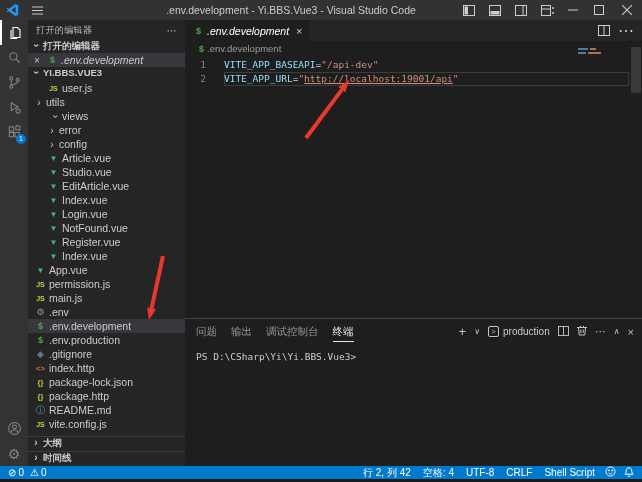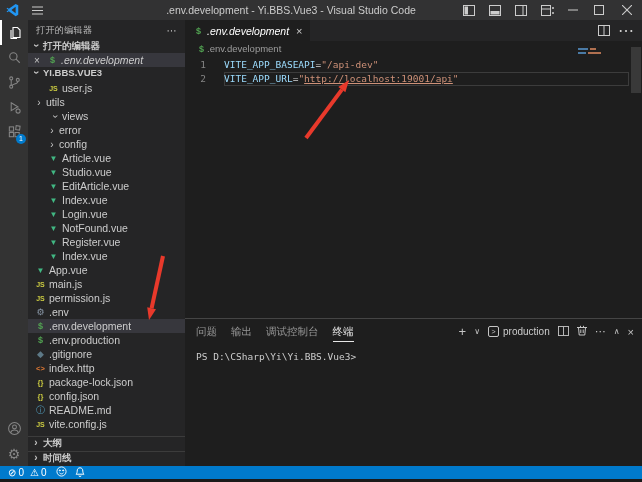--- a/index.html
+++ b/index.html
@@ -301,26 +301,26 @@
       <span class="tree-label">Index.vue</span>
     </div>
         <div class="tree-row" style="padding-left: 6px;">
 
       <span class="file-ico ic-vue" style="color: rgb(65, 184, 131);">▼</span>
       <span class="tree-label">App.vue</span>
     </div>
         <div class="tree-row" style="padding-left: 6px;">
 
       <span class="file-ico ic-js" style="color: rgb(203, 203, 65);">JS</span>
+      <span class="tree-label">permission.js</span>
+    </div>
+        <div class="tree-row" style="padding-left: 6px;">
+
+      <span class="file-ico ic-js" style="color: rgb(203, 203, 65);">JS</span>
       <span class="tree-label">main.js</span>
-    </div>
-        <div class="tree-row" style="padding-left: 6px;">
-
-      <span class="file-ico ic-js" style="color: rgb(203, 203, 65);">JS</span>
-      <span class="tree-label">permission.js</span>
     </div>
         <div class="tree-row" style="padding-left: 6px;">
 
       <span class="file-ico ic-gear" style="color: rgb(138, 152, 168);">⚙</span>
       <span class="tree-label">.env</span>
     </div>
         <div class="tree-row selected" style="padding-left: 6px;">
 
       <span class="file-ico ic-shell" style="color: rgb(82, 163, 82);">$</span>
       <span class="tree-label">.env.development</span>
@@ -341,21 +341,21 @@
       <span class="tree-label">index.http</span>
     </div>
         <div class="tree-row" style="padding-left: 6px;">
 
       <span class="file-ico ic-json" style="color: rgb(203, 203, 65);">{}</span>
       <span class="tree-label">package-lock.json</span>
     </div>
         <div class="tree-row" style="padding-left: 6px;">
 
       <span class="file-ico ic-json" style="color: rgb(203, 203, 65);">{}</span>
-      <span class="tree-label">config.json</span>
+      <span class="tree-label">package.http</span>
     </div>
         <div class="tree-row" style="padding-left: 6px;">
 
       <span class="file-ico ic-info" style="color: rgb(81, 154, 186);">ⓘ</span>
       <span class="tree-label">README.md</span>
     </div>
         <div class="tree-row" style="padding-left: 6px;">
 
       <span class="file-ico ic-js" style="color: rgb(203, 203, 65);">JS</span>
       <span class="tree-label">vite.config.js</span>
@@ -458,20 +458,27 @@
     <div class="sb-left">
       <span class="sb-stat">
           <span>⊘</span>
           <span>0</span>
         </span>
       <span class="sb-stat">
           <span>⚠</span>
           <span>0</span>
         </span>
     </div>
+    <div class="status-items">
+        <span>行 2, 列 42</span>
+        <span>空格: 4</span>
+        <span>UTF-8</span>
+        <span>CRLF</span>
+        <span>Shell Script</span>
+      </div>
     <div class="status-icons">
       <span><svg width="11" height="11" viewBox="0 0 12 12" fill="none" stroke="#fff">
             <circle cx="6" cy="6" r="5"></circle>
             <circle cx="4.2" cy="4.8" r="0.6" fill="#fff"></circle>
             <circle cx="7.8" cy="4.8" r="0.6" fill="#fff"></circle>
             <path d="M3.8 7.4c1.2 1.6 3.2 1.6 4.4 0"></path>
           </svg></span>
       <span><svg width="10" height="11" viewBox="0 0 10 11" fill="none" stroke="#fff">
             <path d="M1 8.2h8c-.9-.8-1.2-2-1.2-3.2 0-1.8-.9-3.2-2.8-3.2S2.2 3.2 2.2 5c0 1.2-.3 2.4-1.2 3.2z"></path>
             <path d="M4 9.6a1 1 0 0 0 2 0"></path>

